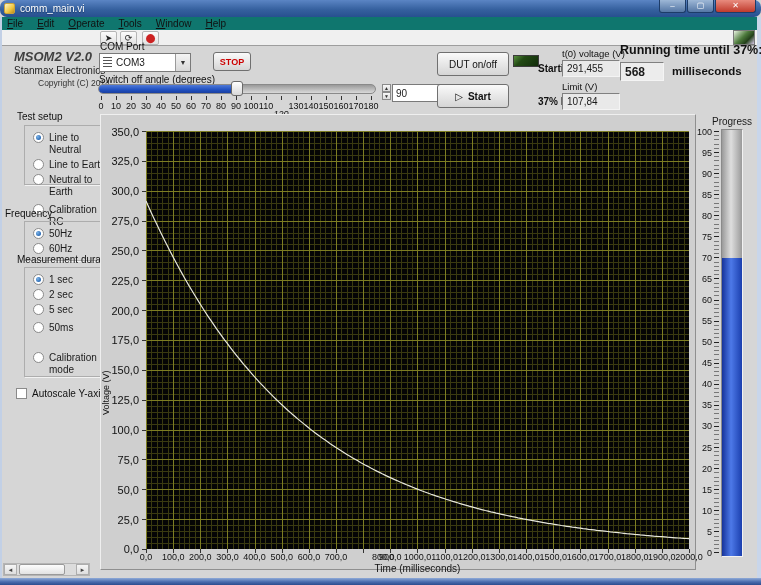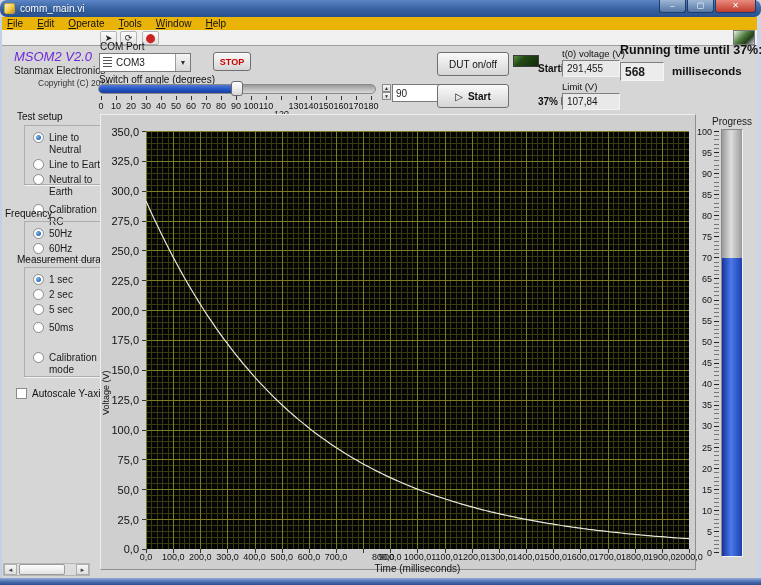--- a/index.html
+++ b/index.html
@@ -14,41 +14,41 @@
     display:flex;align-items:center;padding-left:4px;border-radius:7px;}
   .app-icon{width:11px;height:11px;border:1px solid #caa23a;border-radius:2px;
     background:linear-gradient(135deg,#fdf6c9 0%,#f0c840 60%,#b98a1e 100%);margin-right:5px;}
   .title-text{color:#fff;font-size:10px;text-shadow:0 1px 1px #1b3a66;}
   .win-btns{position:absolute;right:5px;top:0;display:flex;}
   .win-btn{width:27px;height:13px;border:1px solid #1d3c68;border-top:none;
     border-radius:0 0 3px 3px;color:#fff;font-size:8px;line-height:11px;text-align:center;
     background:linear-gradient(#9db7d6,#5577a5);margin-left:1px;}
   .win-btn.close{width:41px;background:linear-gradient(#e88b7e,#c03a2c);}
 
-  .menubar{left:0;top:17px;width:761px;height:13px;background:#eab308;
+  .menubar{left:0;top:17px;width:761px;height:13px;background:#0f766e;
     display:flex;align-items:center;padding-left:7px;gap:14px;}
   .menu-item{display:inline-block;font-size:10px;color:#111;}
   .menu-item::first-letter{text-decoration:underline;}
 
   .toolbar{left:0;top:30px;width:761px;height:16px;background:#f0f0f0;
     border-bottom:1px solid #9e9e9e;box-shadow:0 1px 0 #ffffff;}
   .tool-btn{position:absolute;top:1px;width:17px;height:14px;border:1px solid #b5b5b5;
     background:linear-gradient(#fbfbfb,#e2e2e2);text-align:center;line-height:13px;
     font-size:9px;color:#222;border-radius:2px;}
   .vi-icon{position:absolute;right:6px;top:0;width:22px;height:15px;border:1px solid #7a7a7a;
     background:linear-gradient(135deg,#e8f3e0 0%,#4d7a3c 45%,#23401a 70%,#d8c8e8 100%);}
 
   .panel{left:0;top:46px;width:761px;height:532px;background:#d6d6d6;}
   .edge-l{left:0;top:17px;width:2px;height:561px;background:#c2d0e6;}
   .edge-r{left:757px;top:17px;width:4px;height:561px;background:#c9d6ea;}
   .edge-b{left:0;top:578px;width:761px;height:7px;
     background:linear-gradient(180deg,#8fabd8 0%,#4a6cae 55%,#2c4c8e 100%);}
 
   
-  .brand-product{font-size:13px;font-weight:normal;font-style:italic;color:#6d28d9;}
+  .brand-product{font-size:13px;font-weight:bold;font-style:italic;color:#404040;}
   .brand-company{font-size:10px;color:#222;}
   .brand-copy{font-size:8.5px;color:#333;}
 
   
   .lbl{font-size:10px;color:#111;white-space:nowrap;}
   .b{font-weight:bold;}
   .btn{background:linear-gradient(#fafafa,#d5d5d5);border:1px solid #707070;border-radius:3px;
     display:flex;align-items:center;justify-content:center;font-size:10px;color:#111;}
   .inset{background:#e9e9e9;border:1px solid;border-color:#808080 #f4f4f4 #f4f4f4 #808080;
     font-size:10px;display:flex;align-items:center;padding-left:4px;}

